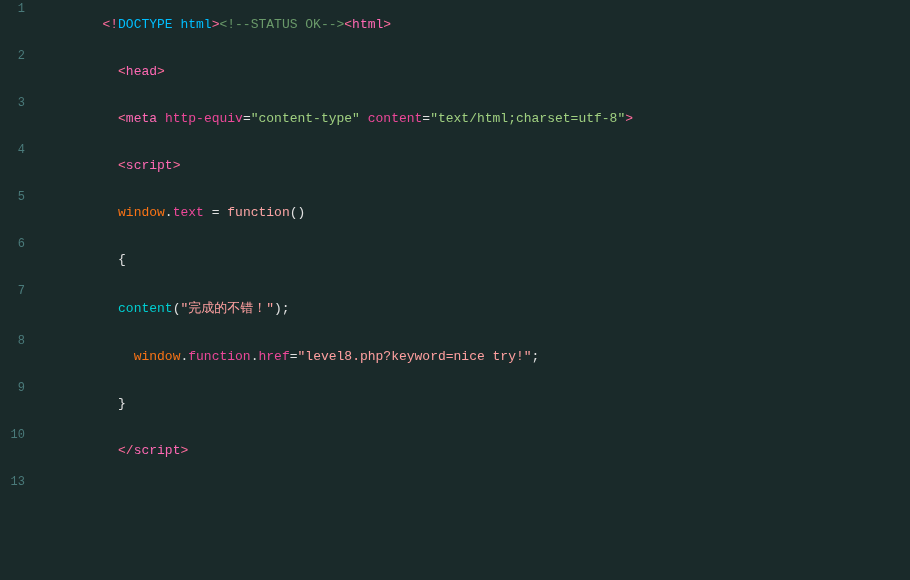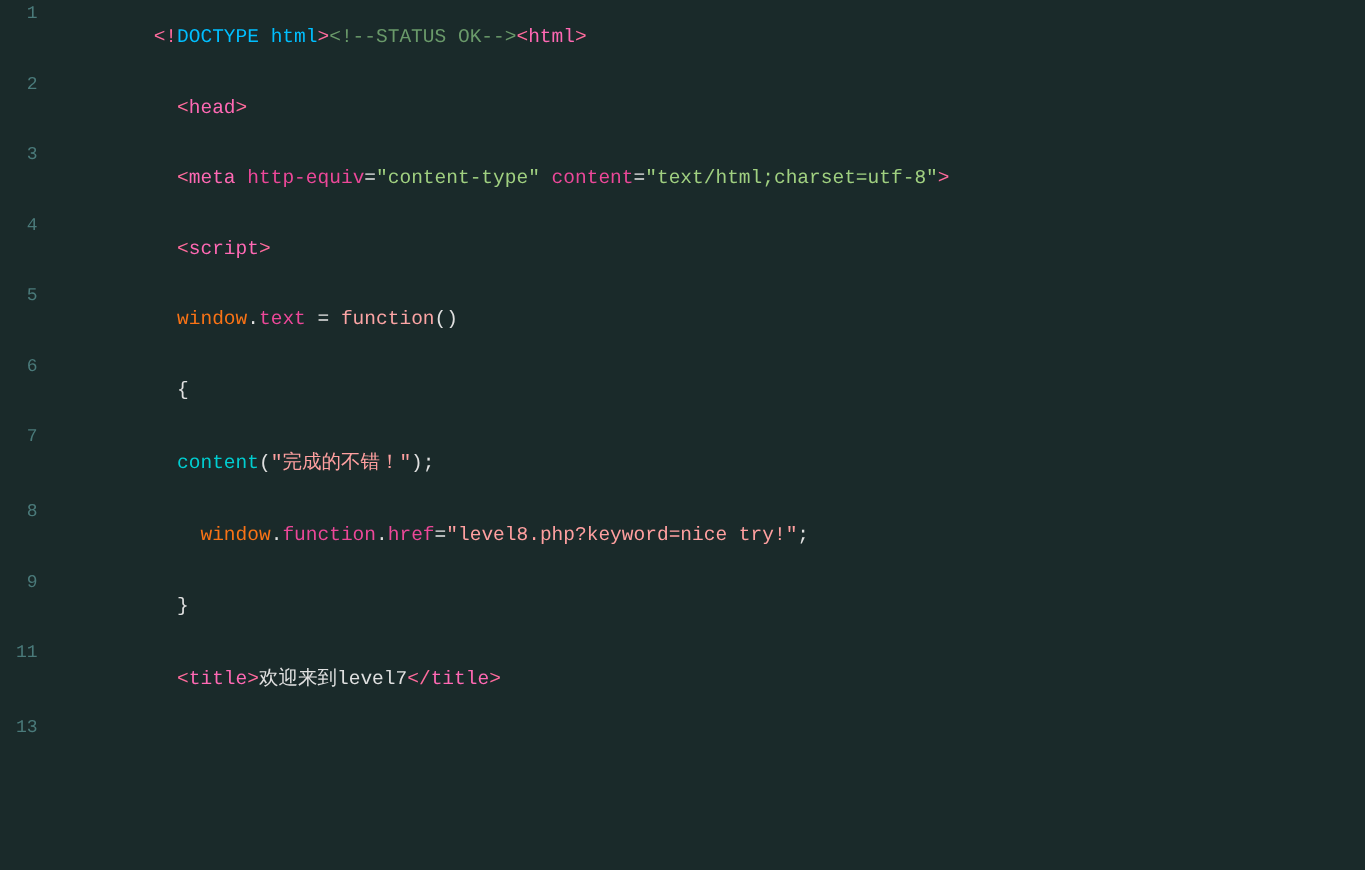--- a/index.html
+++ b/index.html
@@ -130,27 +130,27 @@
       </td>
     </tr>
 
     <tr>
       <td class="line-num">9</td>
       <td class="line-code">
         <span class="kw-white">  }</span>
       </td>
     </tr>
 
-
     <tr>
-      <td class="line-num">11</td>
+      <td class="line-num">10</td>
       <td class="line-code">
-        <span class="kw-white">  </span><span class="kw-tag">&lt;</span><span class="kw-pink">title</span><span class="kw-tag">&gt;</span><span class="kw-chinese">欢迎来到</span><span class="kw-white">level7</span><span class="kw-tag">&lt;/</span><span class="kw-pink">title</span><span class="kw-tag">&gt;</span>
+        <span class="kw-white">  </span><span class="kw-tag">&lt;/</span><span class="kw-pink">script</span><span class="kw-tag">&gt;</span>
       </td>
     </tr>
+
 
 
     <tr>
       <td class="line-num">13</td>
       <td class="line-code">
         
       </td>
     </tr>
 
   </tbody>

